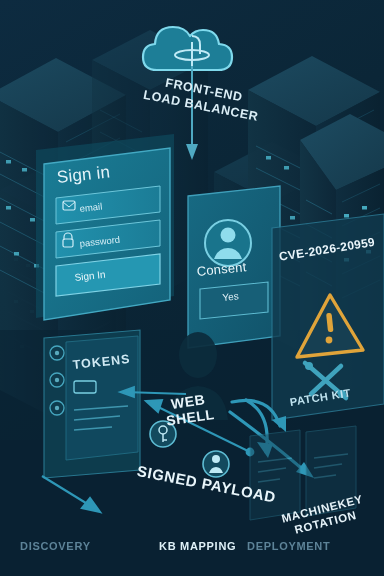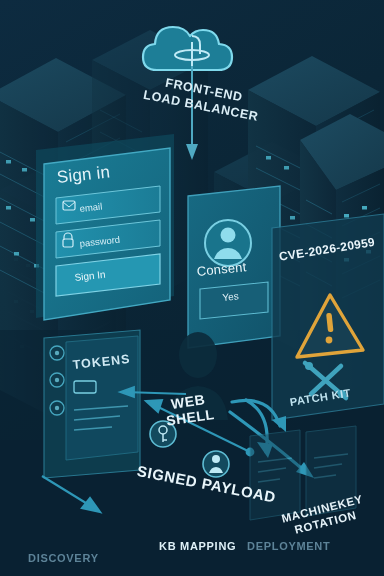--- a/index.html
+++ b/index.html
@@ -392,18 +392,18 @@
   </div>
 
   <div class="lbl signed-txt tilt" style="left:139px; top:462px; transform:rotate(11deg);">SIGNED PAYLOAD</div>
 
   <div class="lbl mk-txt tilt" style="left:280px; top:512px; transform:rotate(-14deg);">
     <div>MACHINEKEY</div>
     <div>ROTATION</div>
   </div>
 
   <div class="phases">
-    <div class="phase dim" style="left:28px; top:4px;margin-top:12px;">DISCOVERY</div>
+    <div class="phase dim" style="left:20px; top:4px;">DISCOVERY</div>
     <div class="phase active" style="left:115px; top:4px;padding-left:44px;">KB MAPPING</div>
     <div class="phase dim" style="left:211px; top:4px;padding-left:36px;">DEPLOYMENT</div>
   </div>
 
 </div>
 
 </body></html>

